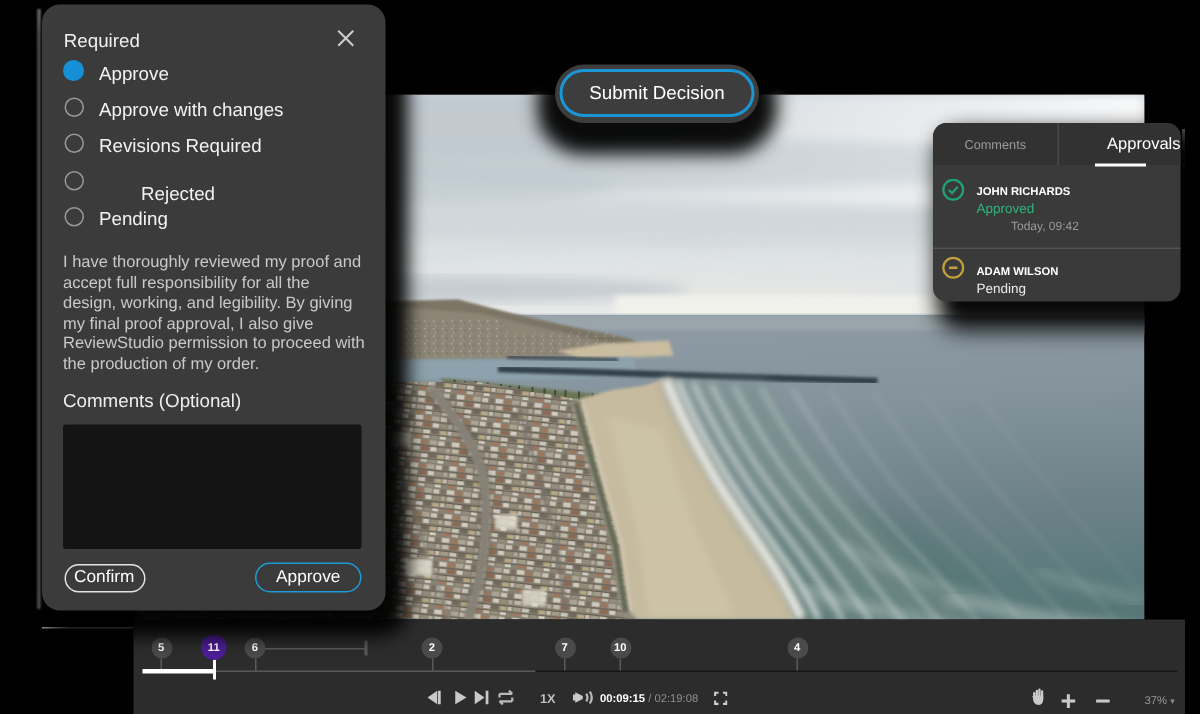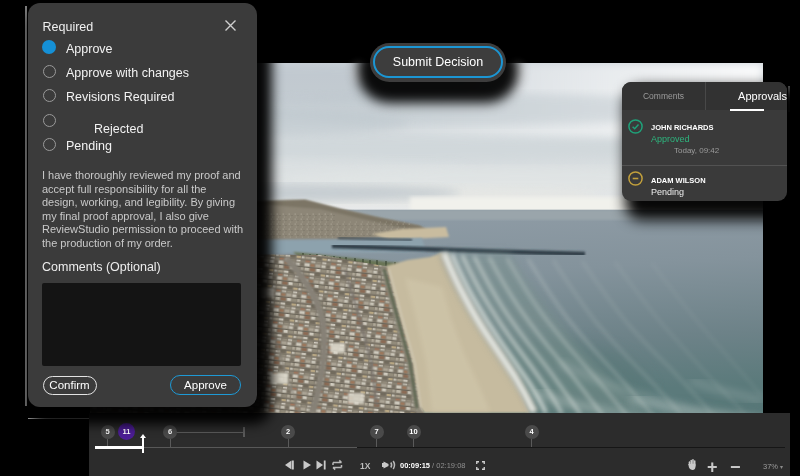--- a/index.html
+++ b/index.html
@@ -187,21 +187,21 @@
   <div class="tick" style="left:442px;"></div>
 
   <div style="position:absolute;left:6px;top:33px;width:48px;height:3px;background:#fff;"></div>
   <div style="position:absolute;left:54px;top:33.7px;width:214px;height:1.6px;background:#585858;"></div>
   <div style="position:absolute;left:268px;top:33.7px;width:428px;height:1.6px;background:#161616;"></div>
 
   <div style="position:absolute;left:53px;top:24.5px;width:2px;height:15px;background:#fff;"></div>
   <div style="position:absolute;left:51px;top:20.5px;width:0;height:0;border-left:3px solid transparent;border-right:3px solid transparent;border-bottom:4px solid #fff;"></div>
 
   <div class="mk" style="left:11.5px;">5</div>
-  <div class="mk" style="left:29px;top:10px;width:17px;height:17px;line-height:17px;background:#4c1d95;">11</div>
+  <div class="mk" style="left:45px;top:10px;width:17px;height:17px;line-height:17px;background:#4c1d95;">11</div>
   <div class="mk" style="left:74px;">6</div>
   <div class="mk" style="left:192px;">2</div>
   <div class="mk" style="left:280.5px;">7</div>
   <div class="mk" style="left:317.5px;">10</div>
   <div class="mk" style="left:435.5px;">4</div>
 
   <svg style="position:absolute;left:193px;top:46px;" width="210" height="12" viewBox="0 0 210 12" fill="none">
     <g fill="#c9c9c9">
       <path d="M9.5,1.5 L3,6 L9.5,10.5 Z"></path>
           <rect x="10" y="1.5" width="1.8" height="9"></rect>

